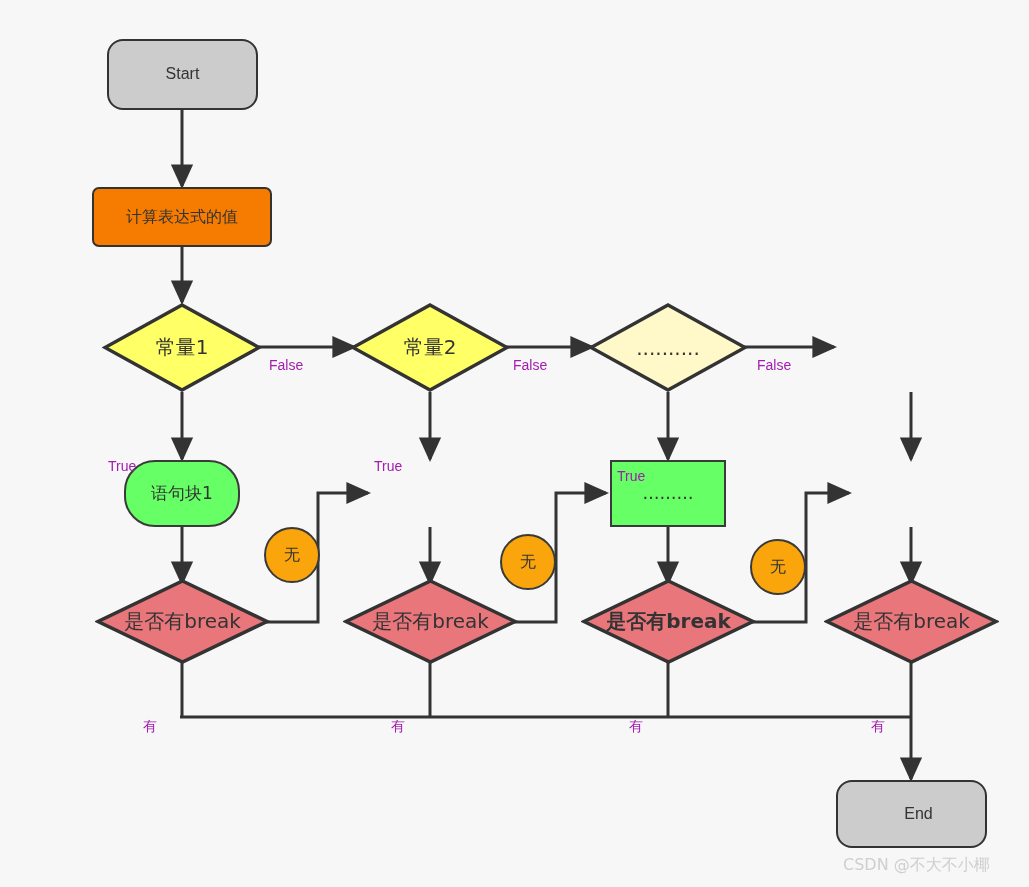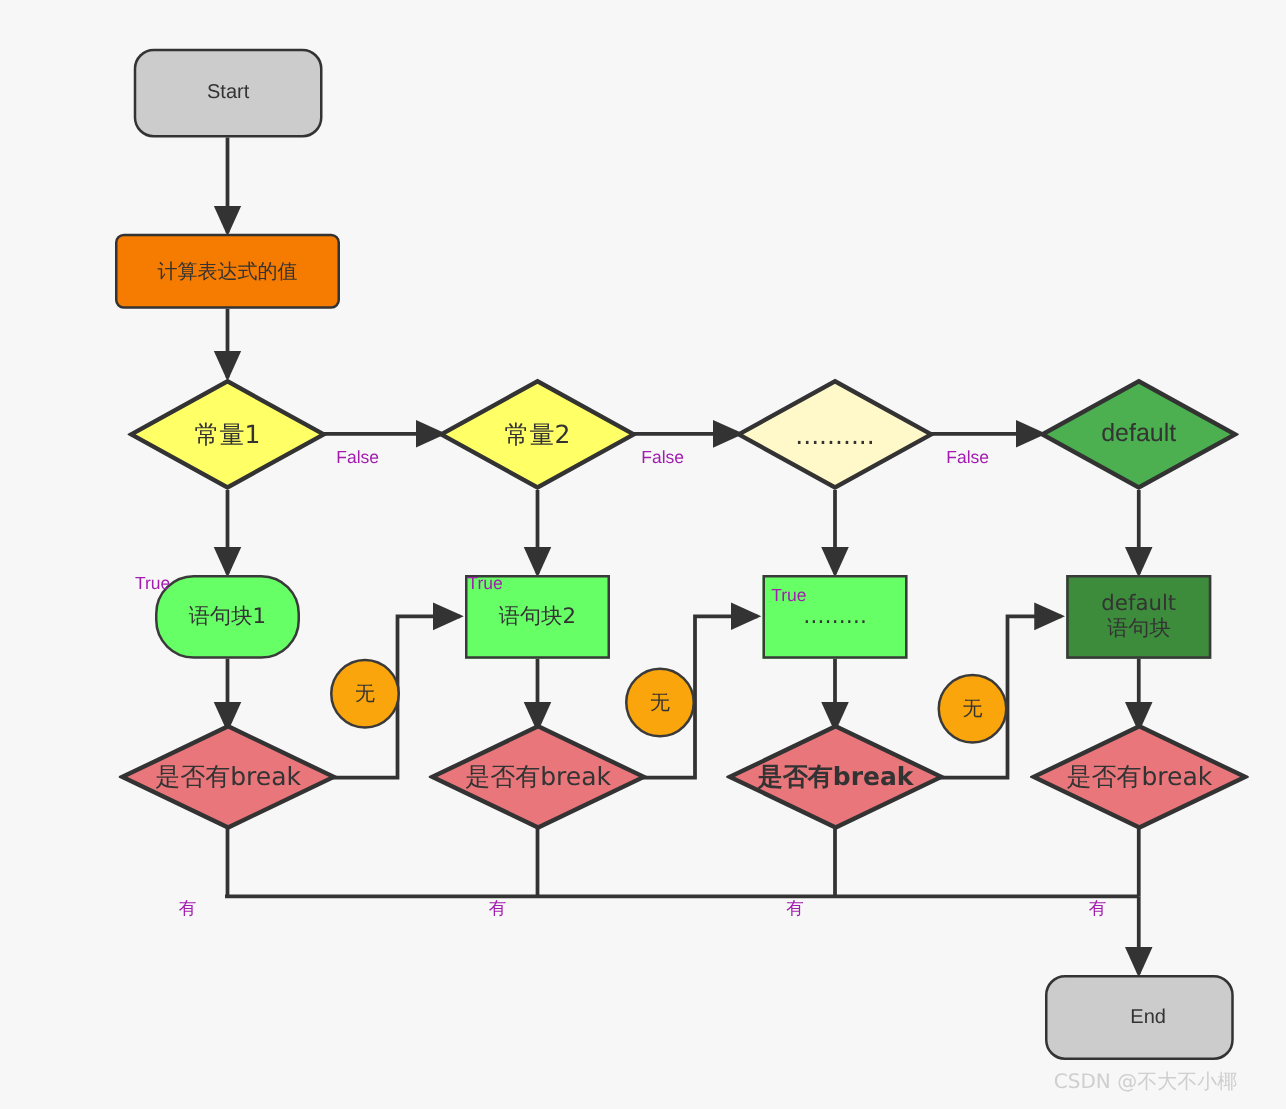--- a/index.html
+++ b/index.html
@@ -105,42 +105,30 @@
     <div class="diamond-label cjk">常量2</div>
   </div>
 
   <div class="diamond-wrap" style="left:588px;top:302px;width:160px;height:91px;">
     <svg width="160" height="91" viewBox="0 0 160 91">
       <polygon points="80,3 157,45.5 80,88 3,45.5" fill="#fff8c8" stroke="#333" stroke-width="3.5"></polygon>
     </svg>
     <div class="diamond-label cjk">..........</div>
   </div>
 
-  <div class="diamond-wrap" style="left:831px;top:302px;width:160px;height:91px;">
-    <svg width="160" height="91" viewBox="0 0 160 91">
-      <polygon points="80,3 157,45.5 80,88 3,45.5" fill="#4caf50" stroke="#333" stroke-width="3.5"></polygon>
-    </svg>
-    <div class="diamond-label">default</div>
-  </div>
 
   <div class="node block cjk" style="left:124px;top:460px;width:116px;height:67px;border-radius:31px;">
     <span>语句块1</span>
   </div>
 
-  <div class="node block cjk" style="left:372px;top:460px;width:116px;height:67px;">
-    <span>语句块2</span>
-  </div>
 
   <div class="node block cjk" style="left:610px;top:460px;width:116px;height:67px;">
     <span>………</span>
   </div>
 
-  <div class="node block dark cjk" style="left:853px;top:460px;width:116px;height:67px;">
-    <span style="display:block;width:75px;">default语句块</span>
-  </div>
 
   <div class="diamond-wrap" style="left:95px;top:578px;width:175px;height:87px;">
     <svg width="175" height="87" viewBox="0 0 175 87">
       <polygon points="87.5,3 172,43.5 87.5,84 3,43.5" fill="#e8767b" stroke="#333" stroke-width="3.5"></polygon>
     </svg>
     <div class="diamond-label cjk">是否有break</div>
   </div>
 
   <div class="diamond-wrap" style="left:343px;top:578px;width:175px;height:87px;">
     <svg width="175" height="87" viewBox="0 0 175 87">

